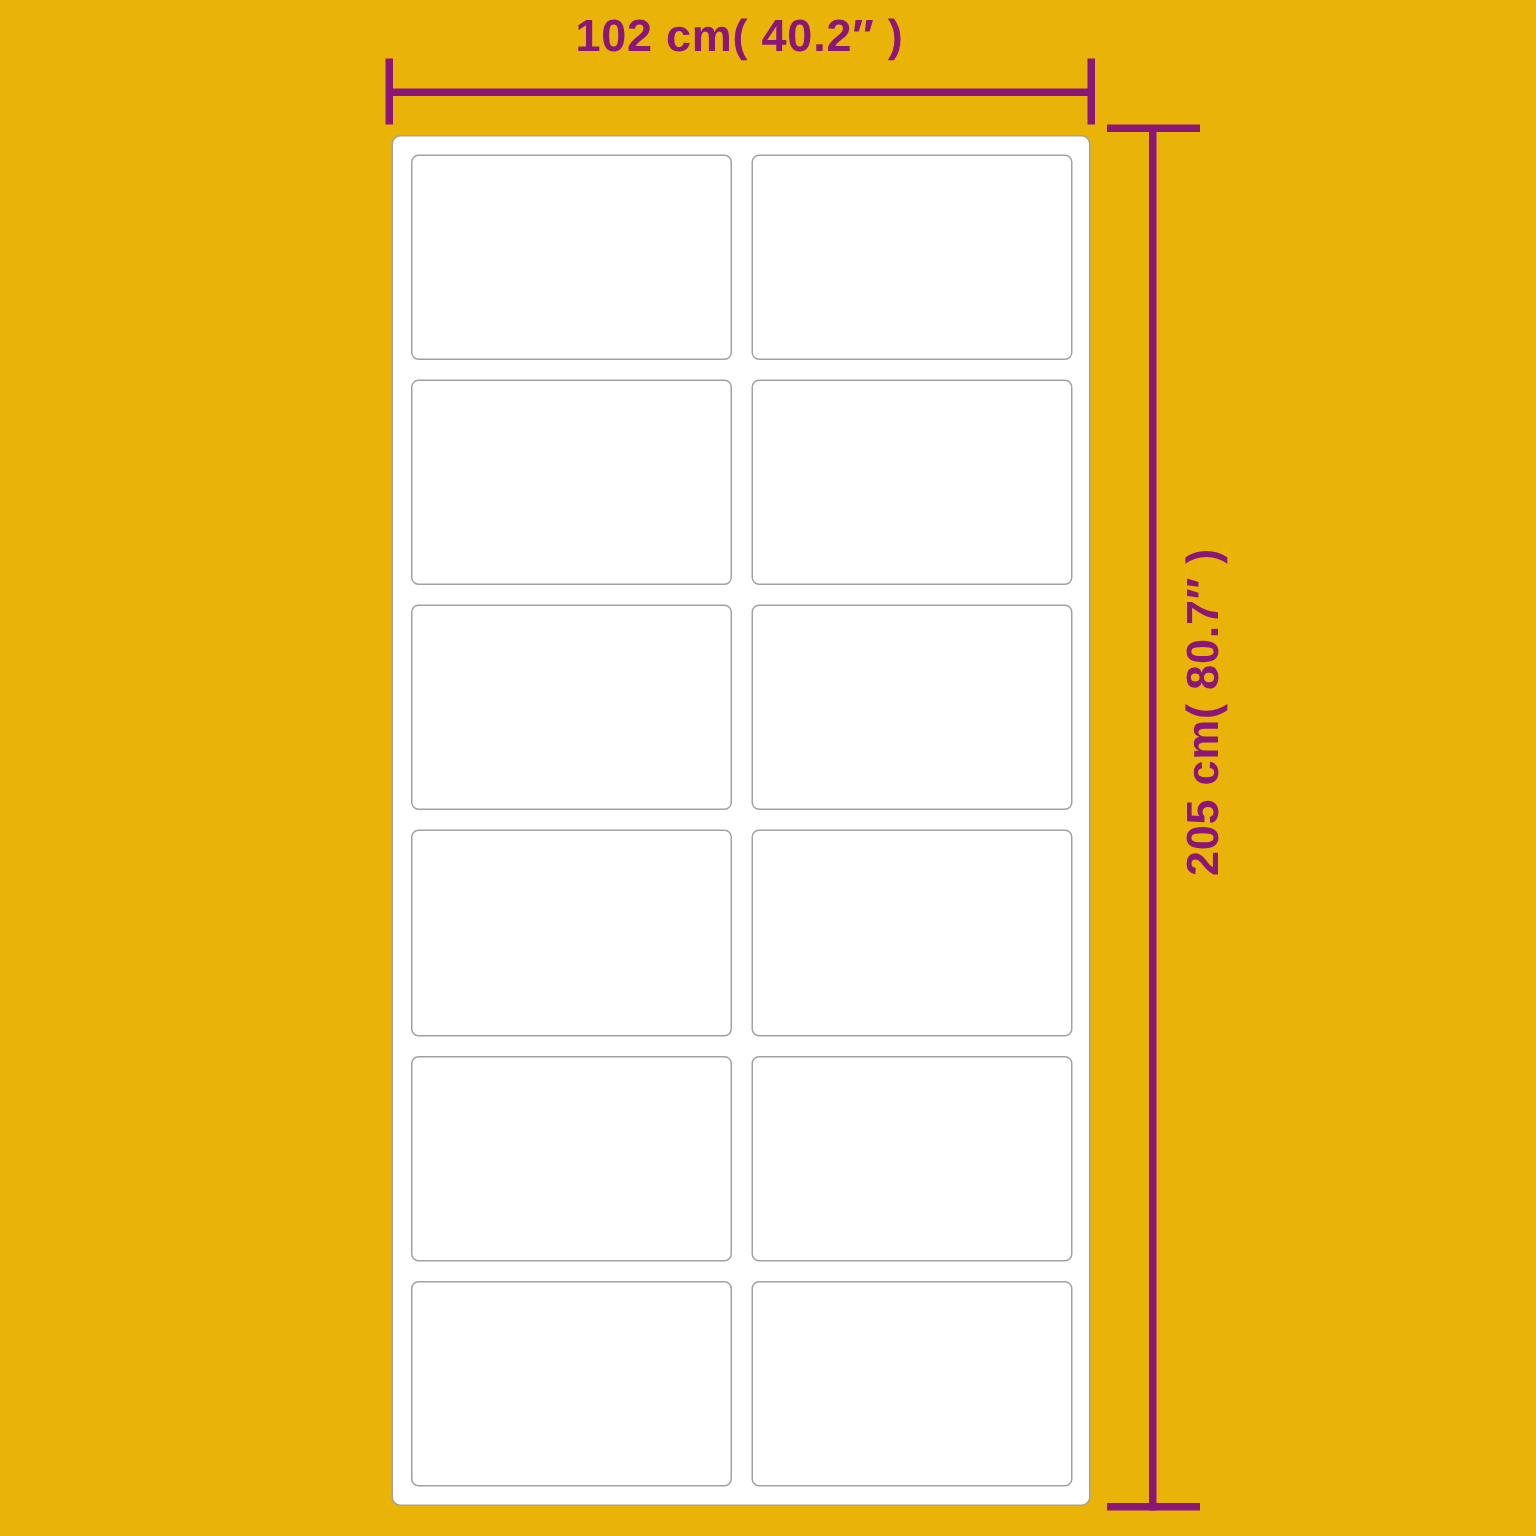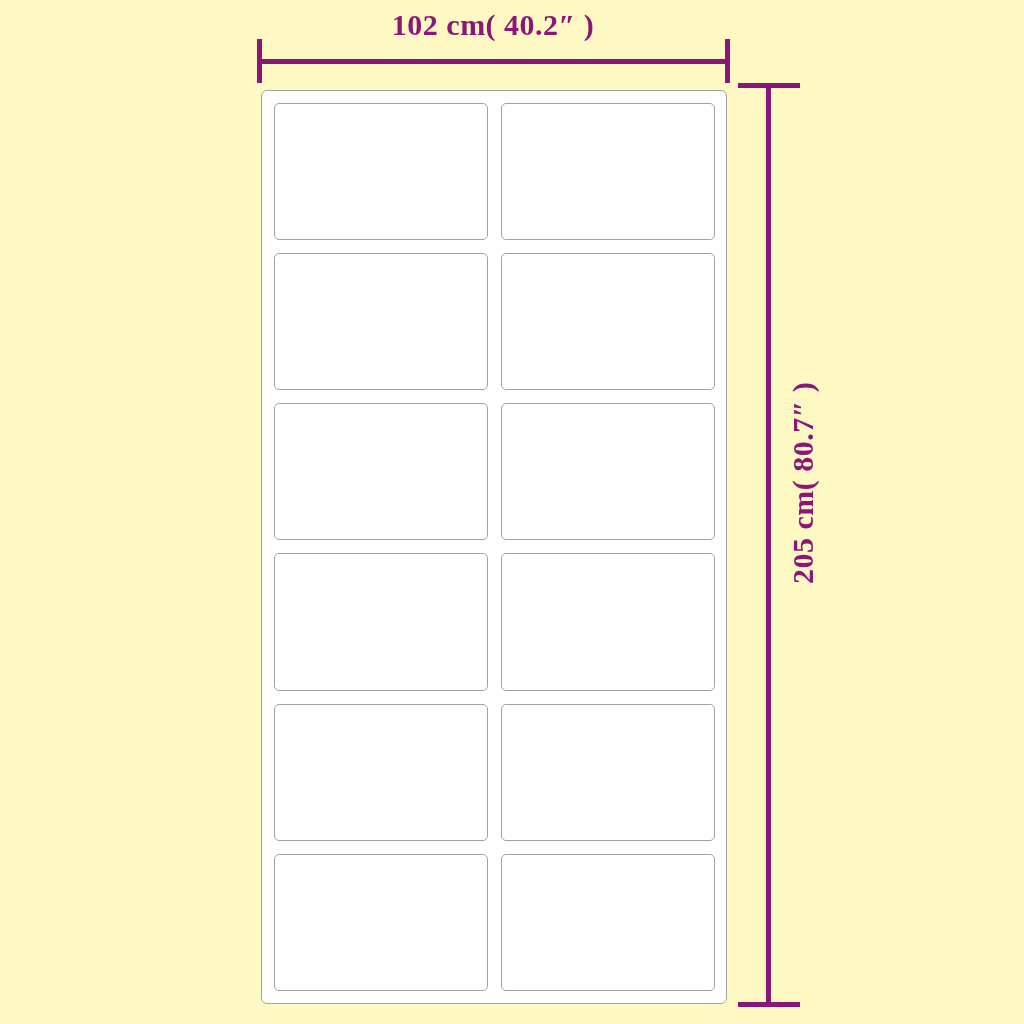--- a/index.html
+++ b/index.html
@@ -9,23 +9,22 @@
   html, body {
     margin: 0;
     padding: 0;
     background: #ffffff;
     font-family: "Liberation Sans", "DejaVu Sans", sans-serif;
   }
   .canvas {
     position: relative;
     width: 1024px;
     height: 1024px;
-    background: #fef9c3;
+    background: #eab308;
     overflow: hidden;
-    font-family: Liberation Serif, serif;
   }
 
   
   .door {
     position: absolute;
     left: 261px;
     top: 90px;
     width: 466px;
     height: 914px;
     box-sizing: border-box;

